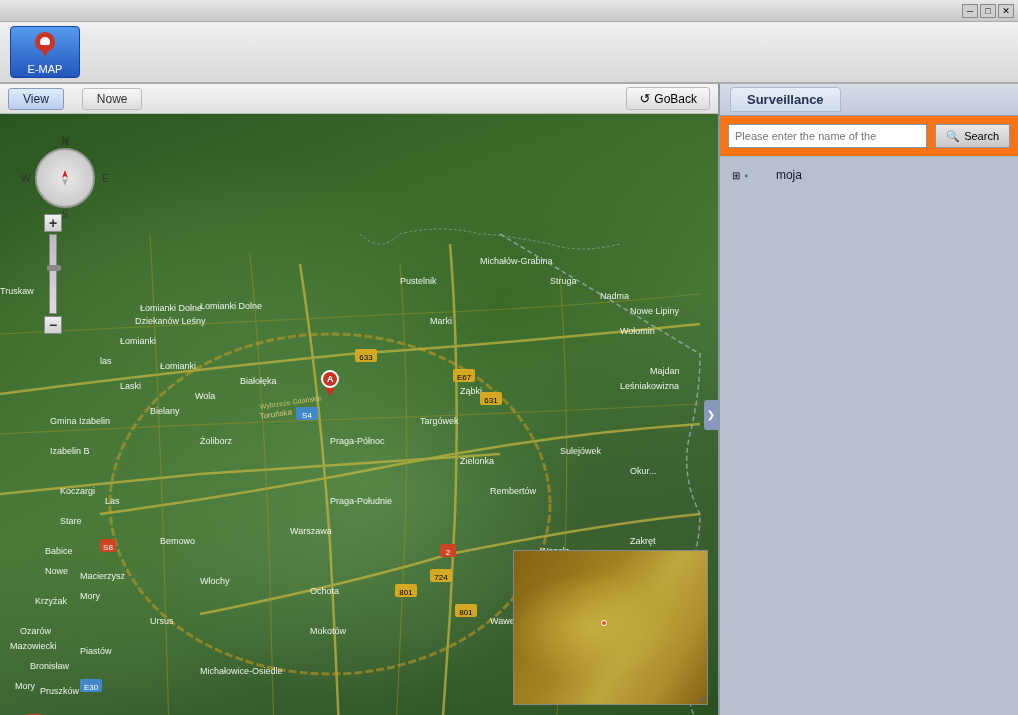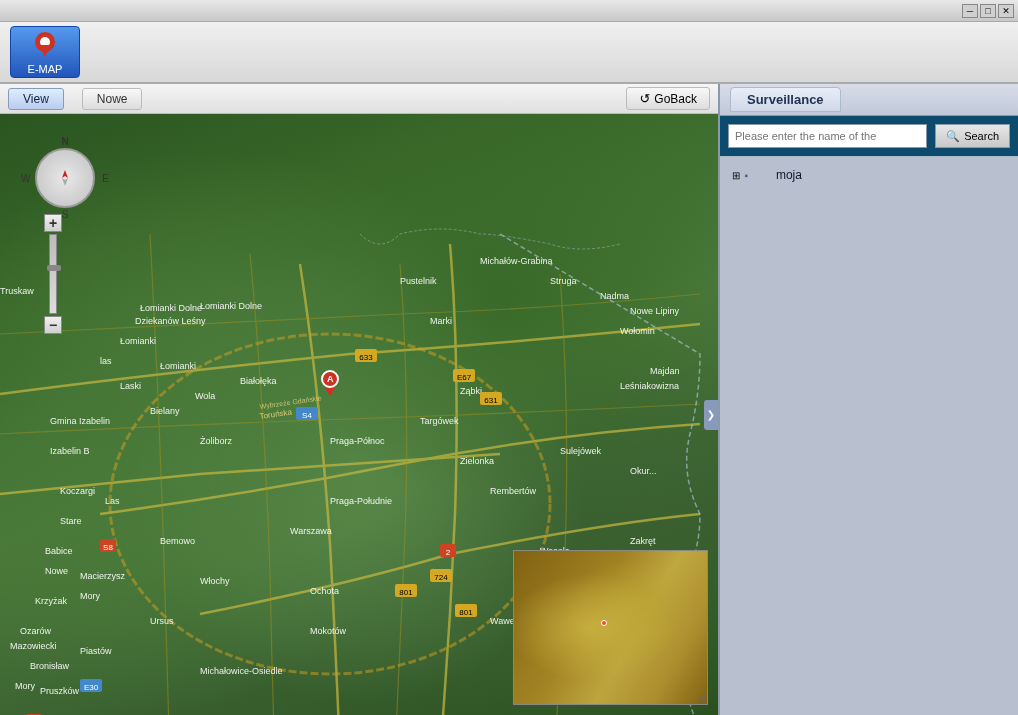--- a/index.html
+++ b/index.html
@@ -333,21 +333,21 @@
       color: #223355;
       background: linear-gradient(to bottom, #e8edf8, #d0d8e8);
       padding: 4px 16px;
       border: 1px solid #aabbcc;
       border-radius: 4px 4px 0 0;
     }
     #panel-search {
       padding: 8px;
       display: flex;
       gap: 8px;
-      background: #0c4a6e;
+      background: #f97316;
       border-bottom: 1px solid #aabbcc;
     }
     #search-input {
       flex: 1;
       height: 24px;
       border: 1px solid #8899aa;
       padding: 2px 6px;
       font-size: 11px;
       background: white;
       color: #666;

